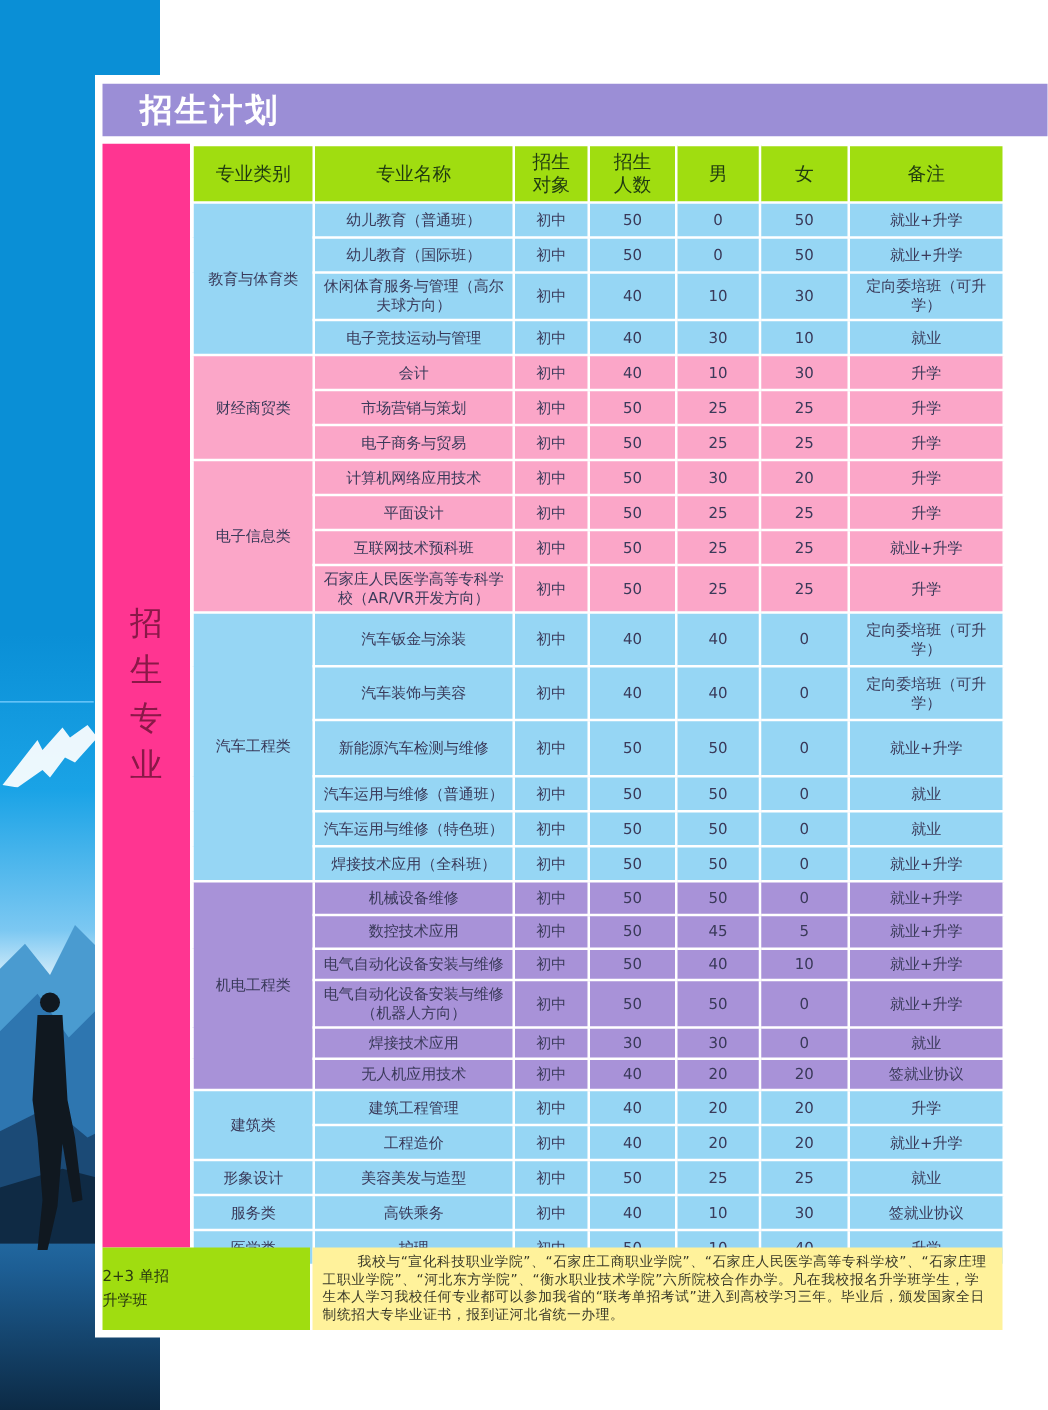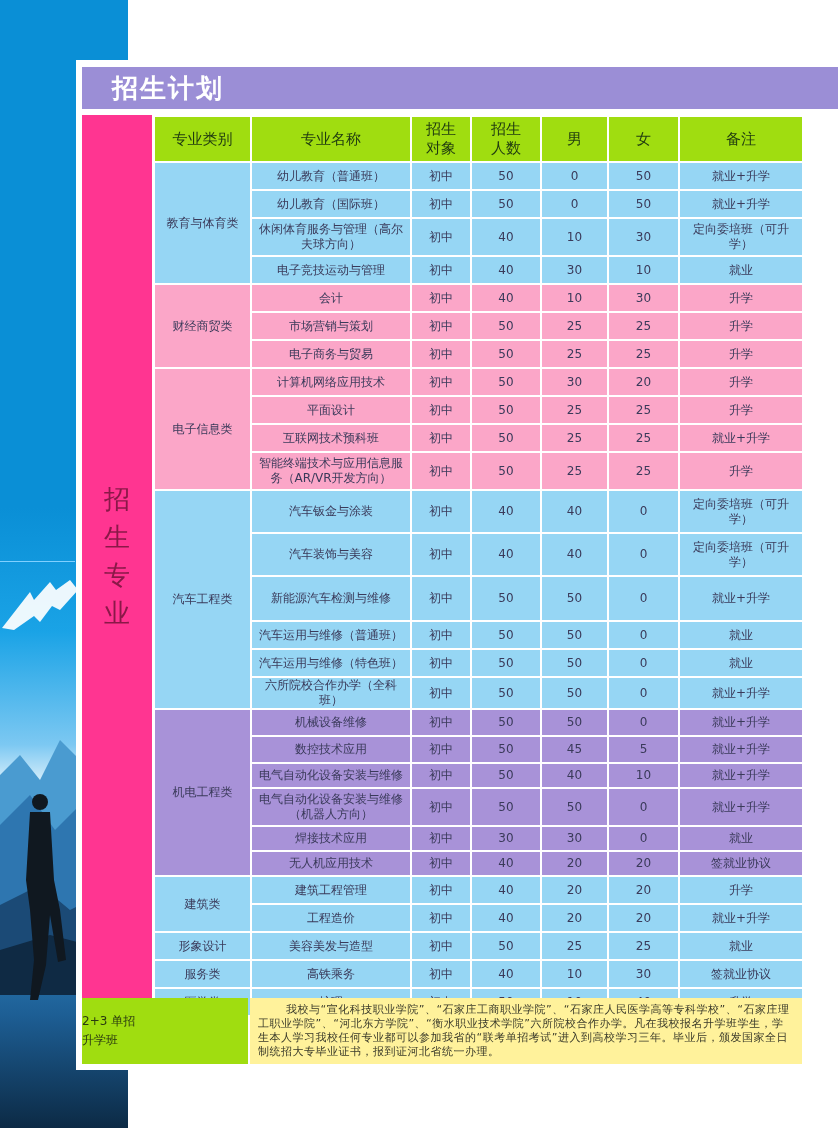--- a/index.html
+++ b/index.html
@@ -182,21 +182,21 @@
     </tr>
     <tr class="g-pink" style="height:28px">
       <td>互联网技术预科班</td>
       <td>初中</td>
       <td>50</td>
       <td>25</td>
       <td>25</td>
       <td>就业+升学</td>
     </tr>
     <tr class="g-pink" style="height:38px">
-      <td>智能终端技术与应用信息服务（AR/VR开发方向）</td>
+      <td>石家庄人民医学高等专科学校（AR/VR开发方向）</td>
       <td>初中</td>
       <td>50</td>
       <td>25</td>
       <td>25</td>
       <td>升学</td>
     </tr>
 
     <tr class="g-blue" style="height:43px">
       <td rowspan="6">汽车工程类</td>
       <td>汽车钣金与涂装</td>
@@ -232,21 +232,21 @@
     </tr>
     <tr class="g-blue" style="height:28px">
       <td>汽车运用与维修（特色班）</td>
       <td>初中</td>
       <td>50</td>
       <td>50</td>
       <td>0</td>
       <td>就业</td>
     </tr>
     <tr class="g-blue" style="height:28px">
-      <td>六所院校合作办学（全科班）</td>
+      <td>焊接技术应用（全科班）</td>
       <td>初中</td>
       <td>50</td>
       <td>50</td>
       <td>0</td>
       <td>就业+升学</td>
     </tr>
 
     <tr class="g-purple" style="height:27px">
       <td rowspan="6">机电工程类</td>
       <td>机械设备维修</td>

